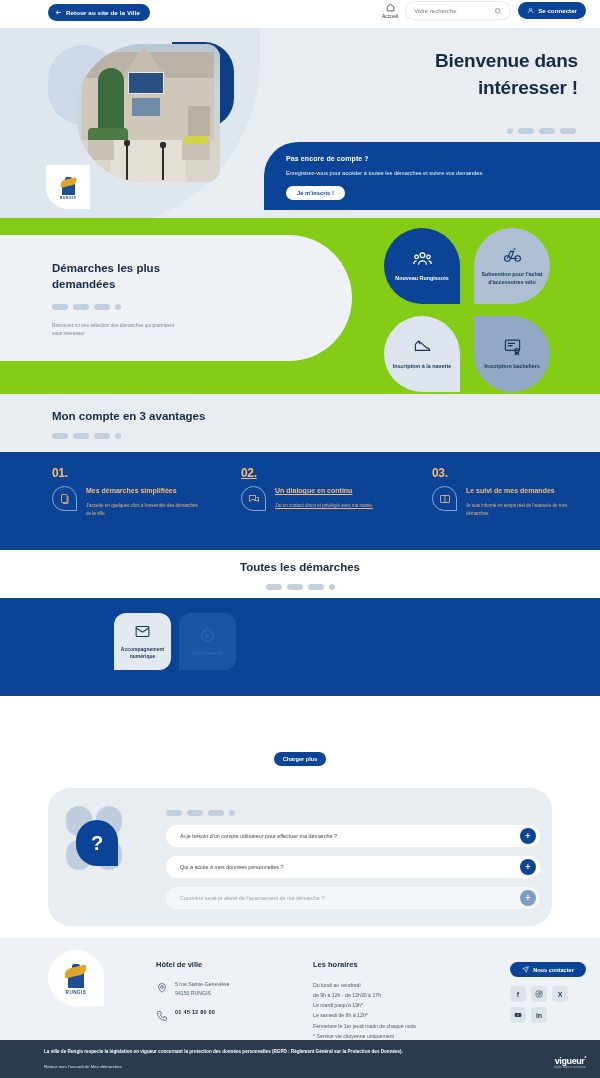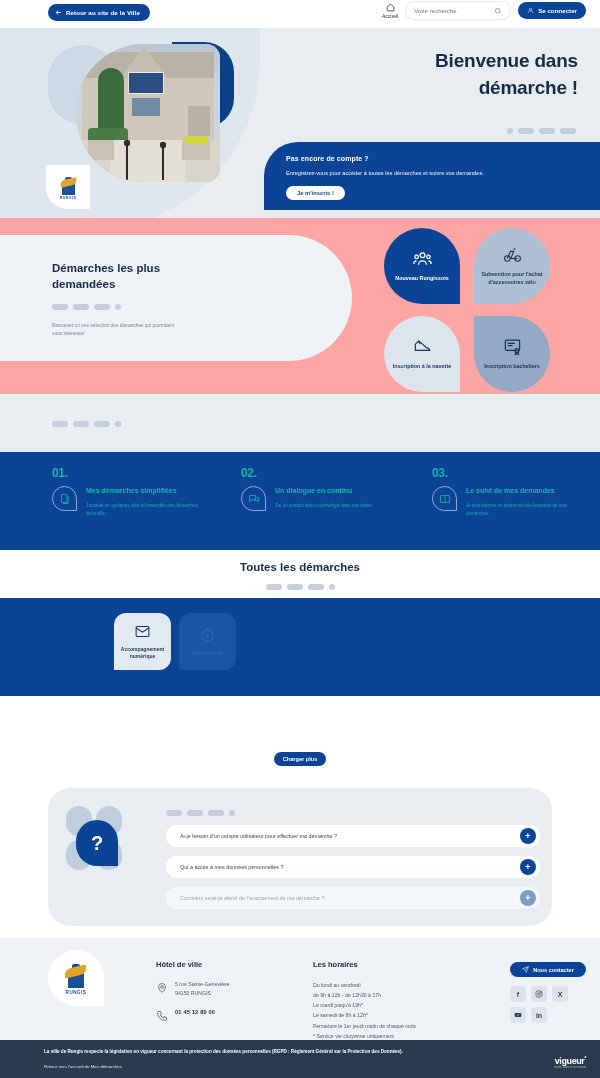--- a/index.html
+++ b/index.html
@@ -117,21 +117,21 @@
   }
   .cta-card h3 { font-size: 7px; font-weight: bold; letter-spacing:.1px; }
   .cta-card p { font-size: 5.6px; margin-top: 8px; opacity: .95; }
   .cta-btn {
     margin-top: 10px; display:inline-flex; align-items:center; justify-content:center;
     height: 14px; padding: 0 11px; background:#fff; color:#0b4496;
     border-radius: 7px; font-size: 5.8px; font-weight: bold;
   }
 
   
-  .sec-demandees { position:absolute; top:218px; left:0; width:600px; height:176px; background:#fca5a5; }
+  .sec-demandees { position:absolute; top:218px; left:0; width:600px; height:176px; background:#84cc16; }
   .demandees-card {
     position:absolute; left:0; top:17px; width:352px; height:126px;
     background:#eef1f6; border-radius: 0 63px 63px 0; padding: 26px 0 0 52px;
   }
   .demandees-card h2 { font-size: 11.5px; font-weight:bold; color:#162b45; line-height:1.35; width: 150px; }
   .demandees-card .pills { margin-top: 12px; }
   .demandees-card p { margin-top: 12px; font-size:4.8px; color:#7a8798; line-height:1.7; width:130px; }
   .tile {
     position:absolute; width: 76px; height: 76px;
     display:flex; flex-direction:column; align-items:center; justify-content:center;
@@ -141,29 +141,29 @@
   .tile svg { width: 19px; height: 19px; }
   .t1 { left: 384px; top: 228px; background:#0b4496; color:#fff; border-radius: 38px 38px 0 38px; }
   .t2 { left: 474px; top: 228px; background:#aebfd4; color:#17355c; border-radius: 38px 38px 38px 0; }
   .t3 { left: 384px; top: 316px; background:#dde4ed; color:#17355c; border-radius: 38px 38px 0 38px; }
   .t4 { left: 474px; top: 316px; background:#93a9c6; color:#17355c; border-radius: 0 38px 38px 38px; }
 
   
   .sec-avantages-head { position:absolute; top:394px; left:0; width:600px; height:58px; background:#e8edf2; padding: 16px 0 0 52px; }
   .sec-avantages-head h2 { font-size: 11.5px; font-weight:bold; color:#162b45; }
   .sec-avantages-head .pills { margin-top: 11px; }
-  .sec-avantages { position:absolute; top:452px; left:0; width:600px; height:98px; background:#0b4496; color:#14b8a6; }
+  .sec-avantages { position:absolute; top:452px; left:0; width:600px; height:98px; background:#0b4496; color:#fdba74; }
   .adv { position:absolute; top:14px; width: 178px; }
   .adv .num { font-size: 12px; font-weight: bold; letter-spacing: -.3px; }
   .adv .row { display:flex; gap: 9px; margin-top: 6px; }
   .adv .ic { flex: 0 0 auto; width: 25px; height: 25px; border: 1px solid #8aa8cd; border-radius: 13px 13px 0 13px; display:flex; align-items:center; justify-content:center; }
   .adv .ic svg { width: 12px; height: 12px; }
   .adv h4 { font-size: 7px; font-weight: bold; line-height: 1.45; }
   .adv p { font-size: 4.5px; line-height: 1.75; margin-top: 6px; opacity: .92; width: 112px; }
-  .a1 { left: 52px; } .a2 { left: 241px; } .a3 { left: 432px; }
+  .a1 { left: 52px; } .a2 { left: 241px; text-decoration: underline; } .a3 { left: 432px; }
 
   
   .sec-toutes-head { position:absolute; top:550px; left:0; width:600px; height:48px; background:#fff; display:flex; flex-direction:column; align-items:center; padding-top: 11px; }
   .sec-toutes-head h2 { font-size: 11.5px; font-weight:bold; color:#162b45; }
   .sec-toutes-head .pills { margin-top: 11px; }
   .sec-toutes { position:absolute; top:598px; left:0; width:600px; height:98px; background:#0b4496; }
   .dcard {
     position:absolute; width: 57px; height: 57px; border-radius: 12px 12px 12px 0;
     display:flex; flex-direction:column; align-items:center; justify-content:center; gap:6px; text-align:center; padding: 0 4px;
   }
@@ -275,21 +275,21 @@
         <i class="b2"></i>
           <i class="b3"></i>
           <i class="b1"></i>
         <span class="wheat"></span>
       </div>
       <div class="name">RUNGIS</div>
     </div>
 
     <div class="hero-title">
       <div>Bienvenue dans</div>
-      <div>démarche !</div>
+      <div>intéresser !</div>
     </div>
 
     <div class="pills hero-pills">
       <span class="p4"></span>
         <span class="p1"></span>
         <span class="p2"></span>
         <span class="p3"></span>
     </div>
   </div>
 
@@ -373,20 +373,21 @@
     <svg viewBox="0 0 24 24" fill="none" stroke="currentColor" stroke-width="1.5">
       <rect x="3" y="4" width="18" height="13" rx="1.5"></rect>
         <path d="M6 8h9M6 11h6"></path>
       <circle cx="17.5" cy="17" r="2.5"></circle>
         <path d="M16 19l-.5 3 2-1 2 1-.5-3"></path>
     </svg>
     <span class="label">Inscription bacheliers</span>
   </div>
 
   <div class="sec-avantages-head">
+    <h2>Mon compte en 3 avantages</h2>
     <div class="pills">
       <span class="p1"></span>
         <span class="p2"></span>
         <span class="p3"></span>
         <span class="p4"></span>
     </div>
   </div>
 
   <div class="sec-avantages">
     <div class="adv a1">

